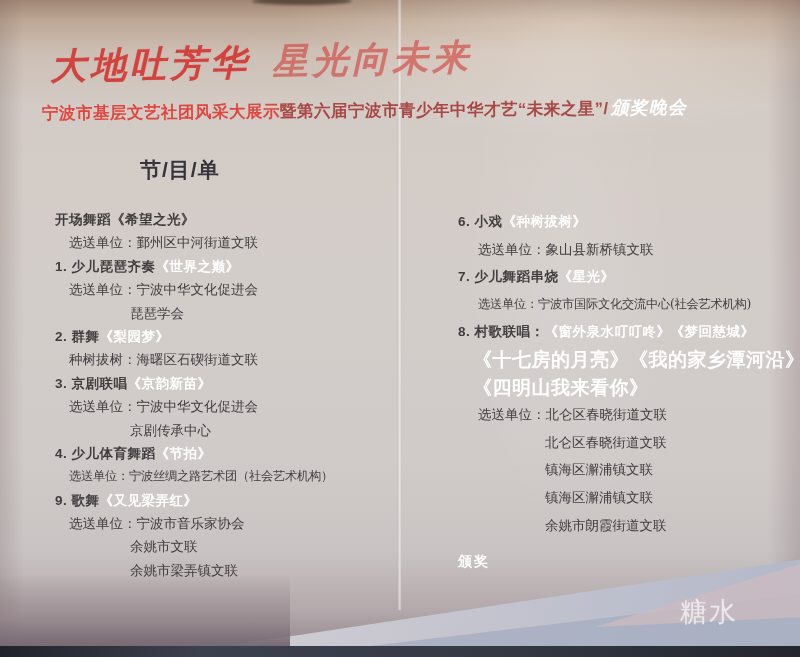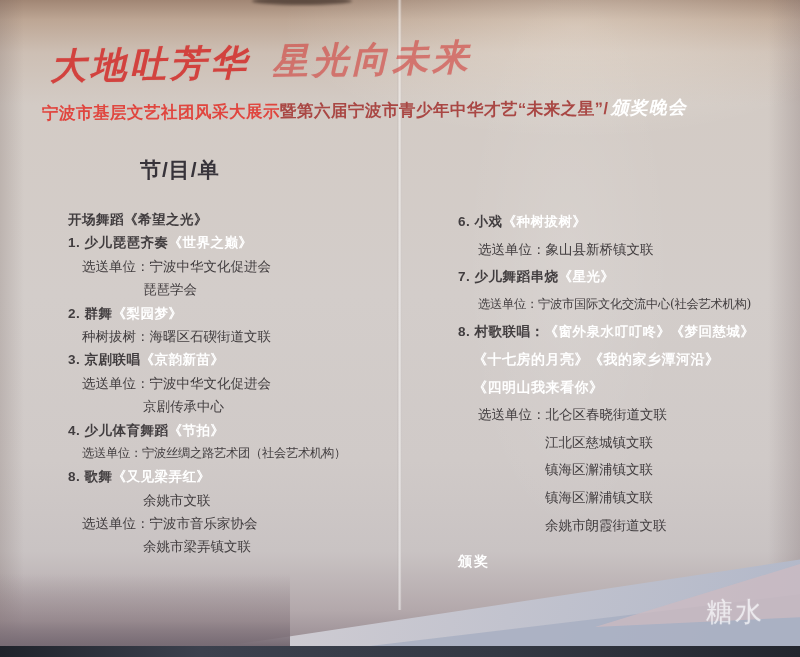--- a/index.html
+++ b/index.html
@@ -63,41 +63,41 @@
     transform:rotate(-0.5deg);
   }
   .sub-1{color:#e0463f;}
   .sub-2{color:#a94744;}
   .sub-3{color:#ffffff;font-style:italic;font-size:18px;margin-left:2px;letter-spacing:1px;}
   .program-title{
     position:absolute;left:140px;top:156px;
     font-size:21px;font-weight:bold;color:#37333a;letter-spacing:1px;
   }
   .col{position:absolute;top:208px;white-space:nowrap;}
-  .col-left{left:68px;width:365px;}
+  .col-left{left:55px;width:365px;}
   .col-right{left:458px;width:330px;}
   .pline{display:block;}
   .col-left .pline{height:23.4px;line-height:23.4px;}
   .col-right .pline{height:27.6px;line-height:27.6px;}
   .pline.item{font-weight:bold;font-size:13.5px;letter-spacing:0.5px;color:#413d3f;}
   .pline.unit{font-family:"DejaVu Serif",serif;font-size:13.5px;color:#4e4449;}
   .pline.cont{font-family:"DejaVu Serif",serif;font-size:13.5px;color:#4e4449;}
-  .pline.songs{font-weight:bold;font-size:14px;letter-spacing:0.5px;}
+  .pline.songs{font-weight:bold;font-size:19px;letter-spacing:0.5px;}
   .pline.tight{font-size:12.3px;letter-spacing:-0.3px;}
   .col-left .pline.unit{margin-left:14px;}
   .col-left .pline.cont{margin-left:75px;}
   .col-right .pline.unit{margin-left:20px;}
   .col-right .pline.cont{margin-left:87px;}
   .col-right .pline.songs{margin-left:15px;}
   .pline.award{margin-top:9px;font-weight:bold;font-size:14px;letter-spacing:2px;color:#c13940;}
   .seg-black{color:#413d3f;}
   .seg-red{color:#ffffff;}
   .seg-redbold{color:#ffffff;}
   .watermark{
-    position:absolute;left:706px;top:594px;
+    position:absolute;left:680px;top:594px;
     font-size:27px;letter-spacing:2px;color:rgba(246,246,250,0.72);
     text-shadow:0 0 2px rgba(255,255,255,0.25);
     text-align:center;
   }
 </style>
 </head>
 <body>
 
 <div class="photo">
 
@@ -118,45 +118,46 @@
   </div>
 
   <div class="subtitle">
     <span class="sub-1">宁波市基层文艺社团风采大展示</span><span class="sub-2">暨第六届宁波市青少年中华才艺“未来之星”/</span><span class="sub-3">颁奖晚会</span>
   </div>
 
   <div class="program-title">节/目/单</div>
 
   <div class="col col-left" id="col-left">
       <div class="pline item"><span class="seg-black">开场舞蹈《希望之光》</span></div>
+      <div class="pline unit"><span class="seg-black">选送单位：鄞州区中河街道文联</span></div>
       <div class="pline item"><span class="seg-black">1. 少儿琵琶齐奏</span><span class="seg-red">《世界之巅》</span></div>
       <div class="pline unit"><span class="seg-black">选送单位：宁波中华文化促进会</span></div>
       <div class="pline cont"><span class="seg-black">琵琶学会</span></div>
       <div class="pline item"><span class="seg-black">2. 群舞</span><span class="seg-red">《梨园梦》</span></div>
       <div class="pline unit"><span class="seg-black">种树拔树：海曙区石碶街道文联</span></div>
       <div class="pline item"><span class="seg-black">3. 京剧联唱</span><span class="seg-red">《京韵新苗》</span></div>
       <div class="pline unit"><span class="seg-black">选送单位：宁波中华文化促进会</span></div>
       <div class="pline cont"><span class="seg-black">京剧传承中心</span></div>
       <div class="pline item"><span class="seg-black">4. 少儿体育舞蹈</span><span class="seg-red">《节拍》</span></div>
       <div class="pline unit tight"><span class="seg-black">选送单位：宁波丝绸之路艺术团（社会艺术机构）</span></div>
-      <div class="pline item"><span class="seg-black">8. 歌舞</span><span class="seg-red">《又见梁弄红》</span></div>
+      <div class="pline item"><span class="seg-black">9. 歌舞</span><span class="seg-red">《又见梁弄红》</span></div>
+      <div class="pline unit"><span class="seg-black">选送单位：宁波市音乐家协会</span></div>
       <div class="pline cont"><span class="seg-black">余姚市文联</span></div>
-      <div class="pline unit"><span class="seg-black">选送单位：宁波市音乐家协会</span></div>
       <div class="pline cont"><span class="seg-black">余姚市梁弄镇文联</span></div>
     </div>
   <div class="col col-right" id="col-right">
       <div class="pline item"><span class="seg-black">6. 小戏</span><span class="seg-red">《种树拔树》</span></div>
       <div class="pline unit"><span class="seg-black">选送单位：象山县新桥镇文联</span></div>
       <div class="pline item"><span class="seg-black">7. 少儿舞蹈串烧</span><span class="seg-red">《星光》</span></div>
       <div class="pline unit tight"><span class="seg-black">选送单位：宁波市国际文化交流中心(社会艺术机构)</span></div>
       <div class="pline item"><span class="seg-black">8. 村歌联唱：</span><span class="seg-red">《窗外泉水叮叮咚》《梦回慈城》</span></div>
       <div class="pline songs"><span class="seg-red">《十七房的月亮》《我的家乡潭河沿》</span></div>
       <div class="pline songs"><span class="seg-red">《四明山我来看你》</span></div>
       <div class="pline unit"><span class="seg-black">选送单位：北仑区春晓街道文联</span></div>
-      <div class="pline cont"><span class="seg-black">江北区慈城镇文联</span></div>
+      <div class="pline cont"><span class="seg-black">北仑区春晓街道文联</span></div>
       <div class="pline cont"><span class="seg-black">镇海区澥浦镇文联</span></div>
       <div class="pline cont"><span class="seg-black">镇海区澥浦镇文联</span></div>
       <div class="pline cont"><span class="seg-black">余姚市朗霞街道文联</span></div>
       <div class="pline award"><span class="seg-redbold">颁奖</span></div>
     </div>
 
   <div class="watermark">糖水</div>
 </div>
 
 </body></html>

